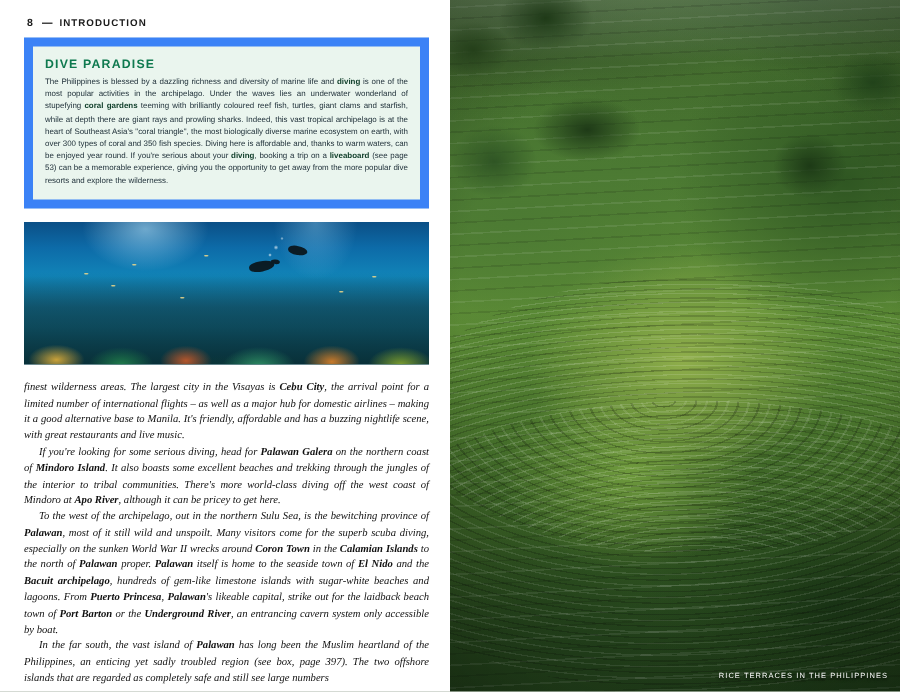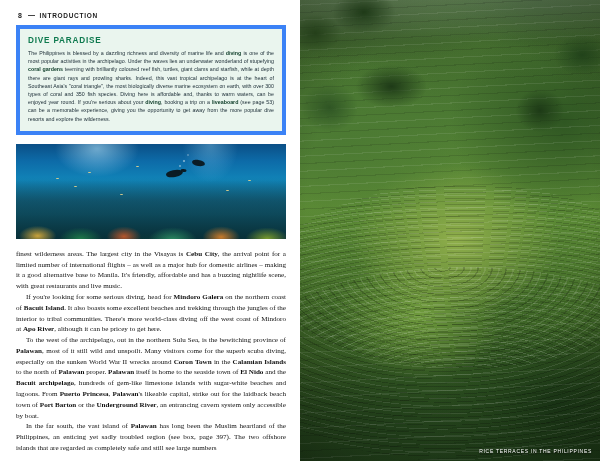--- a/index.html
+++ b/index.html
@@ -35,21 +35,21 @@
     margin: 2px 0 6px 2px;
   }
   .folio .num { font-weight: bold; font-size: 7px; }
   .folio .rule {
     width: 7px; height: 1px; background: #444; display: inline-block;
   }
   .folio .chap { font-weight: bold; }
 
   
   .feature-box {
-    border: 4px solid #3b82f6;
+    border: 6px solid #3b82f6;
     background: #eaf5ee;
     padding: 7px 8px 8px 8px;
     margin: 0 0 9px 0;
   }
   .feature-title {
     font-family: "Liberation Sans", sans-serif;
     font-weight: bold;
     font-size: 8.2px;
     letter-spacing: 0.8px;
     color: #0f7a4f;
@@ -121,20 +121,21 @@
   }
 
   
   .body-text {
     font-family: "Liberation Serif", serif;
     font-size: 7.1px;
     line-height: 1.52;
     color: #111111;
     text-align: justify;
     hyphens: auto;
+    font-style: italic;
   }
   .body-text p { margin: 0; text-indent: 10px; }
   .body-text p.first { text-indent: 0; }
   .body-text b { font-weight: bold; }
 
   
   .right-page {
     position: relative;
     width: 300px; height: 461px;
     overflow: hidden;
@@ -245,21 +246,21 @@
       <div class="fish" style="top:22px; left:120px;"></div>
       <div class="fish" style="top:46px; left:210px;"></div>
       <div class="fish" style="top:36px; left:232px;"></div>
       <div class="bubbles"></div>
       <div class="diver diver-a"></div>
       <div class="diver diver-b"></div>
     </div>
 
     <div class="body-text">
       <p class="first">finest wilderness areas. The largest city in the Visayas is <b>Cebu City</b>, the arrival point for a limited number of international flights – as well as a major hub for domestic airlines – making it a good alternative base to Manila. It's friendly, affordable and has a buzzing nightlife scene, with great restaurants and live music.</p>
-      <p>If you're looking for some serious diving, head for <b>Mindoro Galera</b> on the northern coast of <b>Bacuit Island</b>. It also boasts some excellent beaches and trekking through the jungles of the interior to tribal communities. There's more world-class diving off the west coast of Mindoro at <b>Apo River</b>, although it can be pricey to get here.</p>
+      <p>If you're looking for some serious diving, head for <b>Palawan Galera</b> on the northern coast of <b>Mindoro Island</b>. It also boasts some excellent beaches and trekking through the jungles of the interior to tribal communities. There's more world-class diving off the west coast of Mindoro at <b>Apo River</b>, although it can be pricey to get here.</p>
       <p>To the west of the archipelago, out in the northern Sulu Sea, is the bewitching province of <b>Palawan</b>, most of it still wild and unspoilt. Many visitors come for the superb scuba diving, especially on the sunken World War II wrecks around <b>Coron Town</b> in the <b>Calamian Islands</b> to the north of <b>Palawan</b> proper. <b>Palawan</b> itself is home to the seaside town of <b>El Nido</b> and the <b>Bacuit archipelago</b>, hundreds of gem-like limestone islands with sugar-white beaches and lagoons. From <b>Puerto Princesa</b>, <b>Palawan</b>'s likeable capital, strike out for the laidback beach town of <b>Port Barton</b> or the <b>Underground River</b>, an entrancing cavern system only accessible by boat.</p>
       <p>In the far south, the vast island of <b>Palawan</b> has long been the Muslim heartland of the Philippines, an enticing yet sadly troubled region (see box, page 397). The two offshore islands that are regarded as completely safe and still see large numbers</p>
     </div>
   </div>
 
   <div class="right-page">
     <div class="rice"></div>
     <div class="terraces"></div>
     <div class="terr-curve-1"></div>
     <div class="terr-curve-2"></div>

